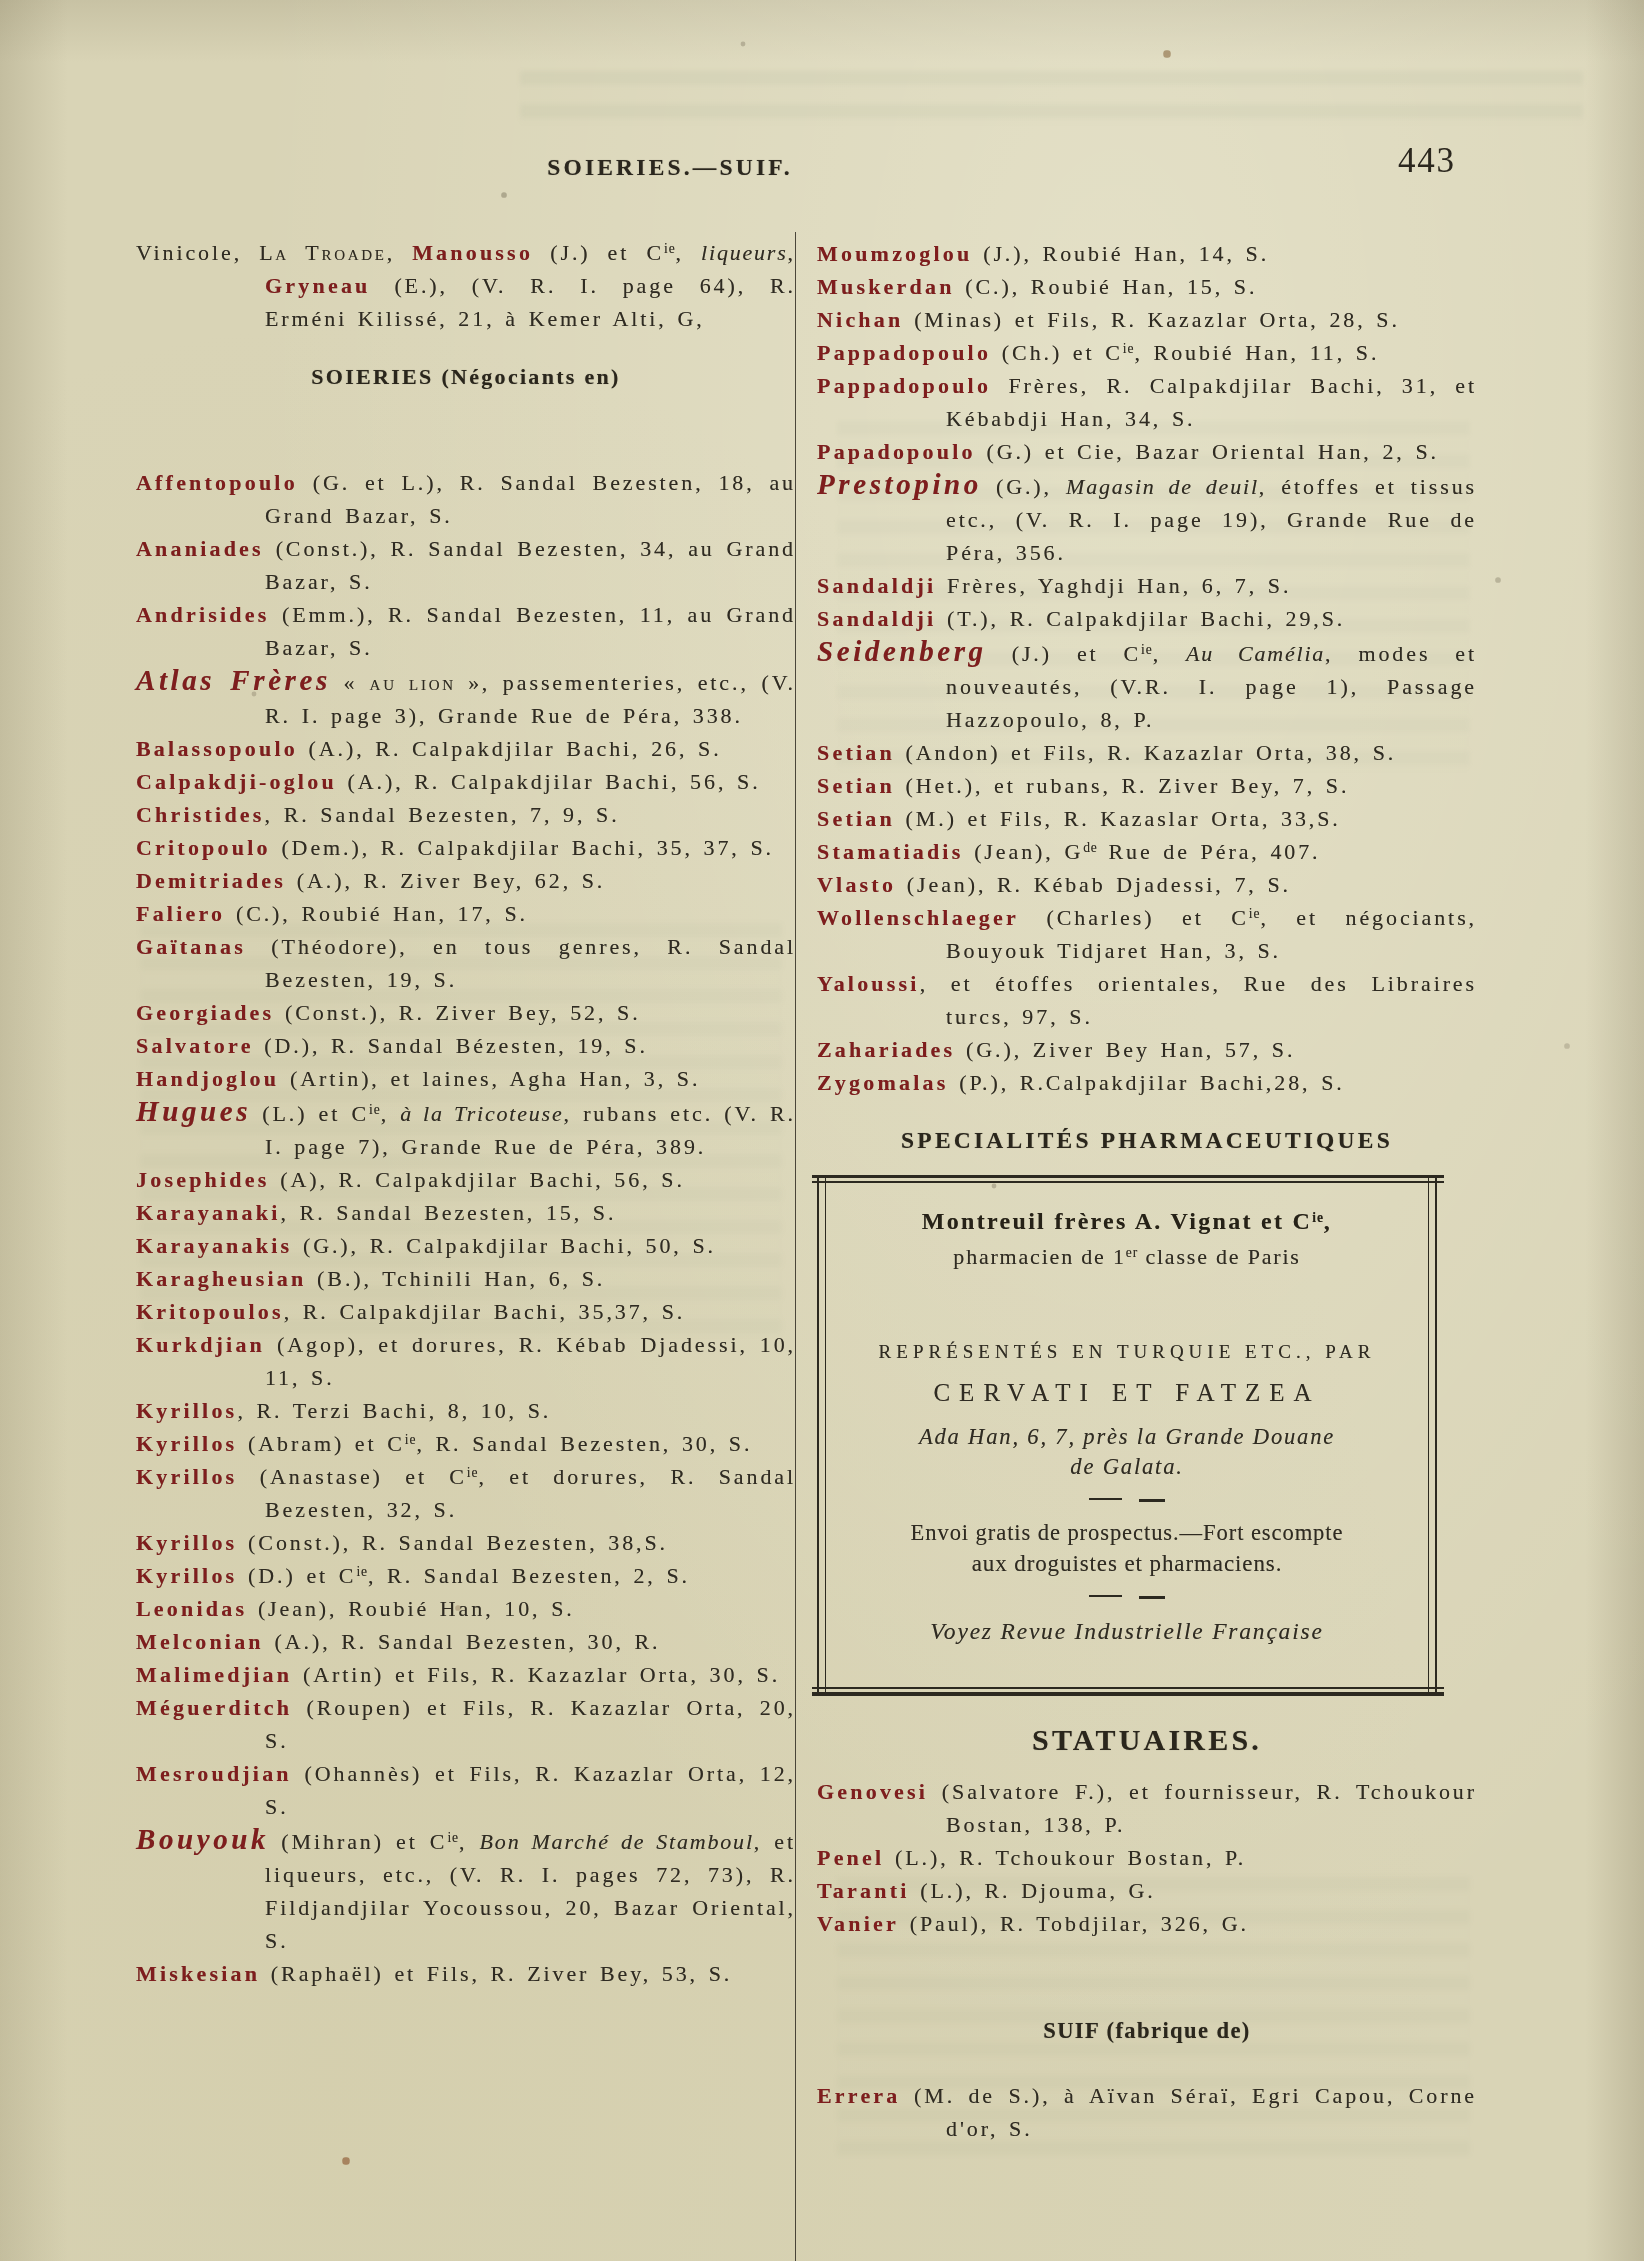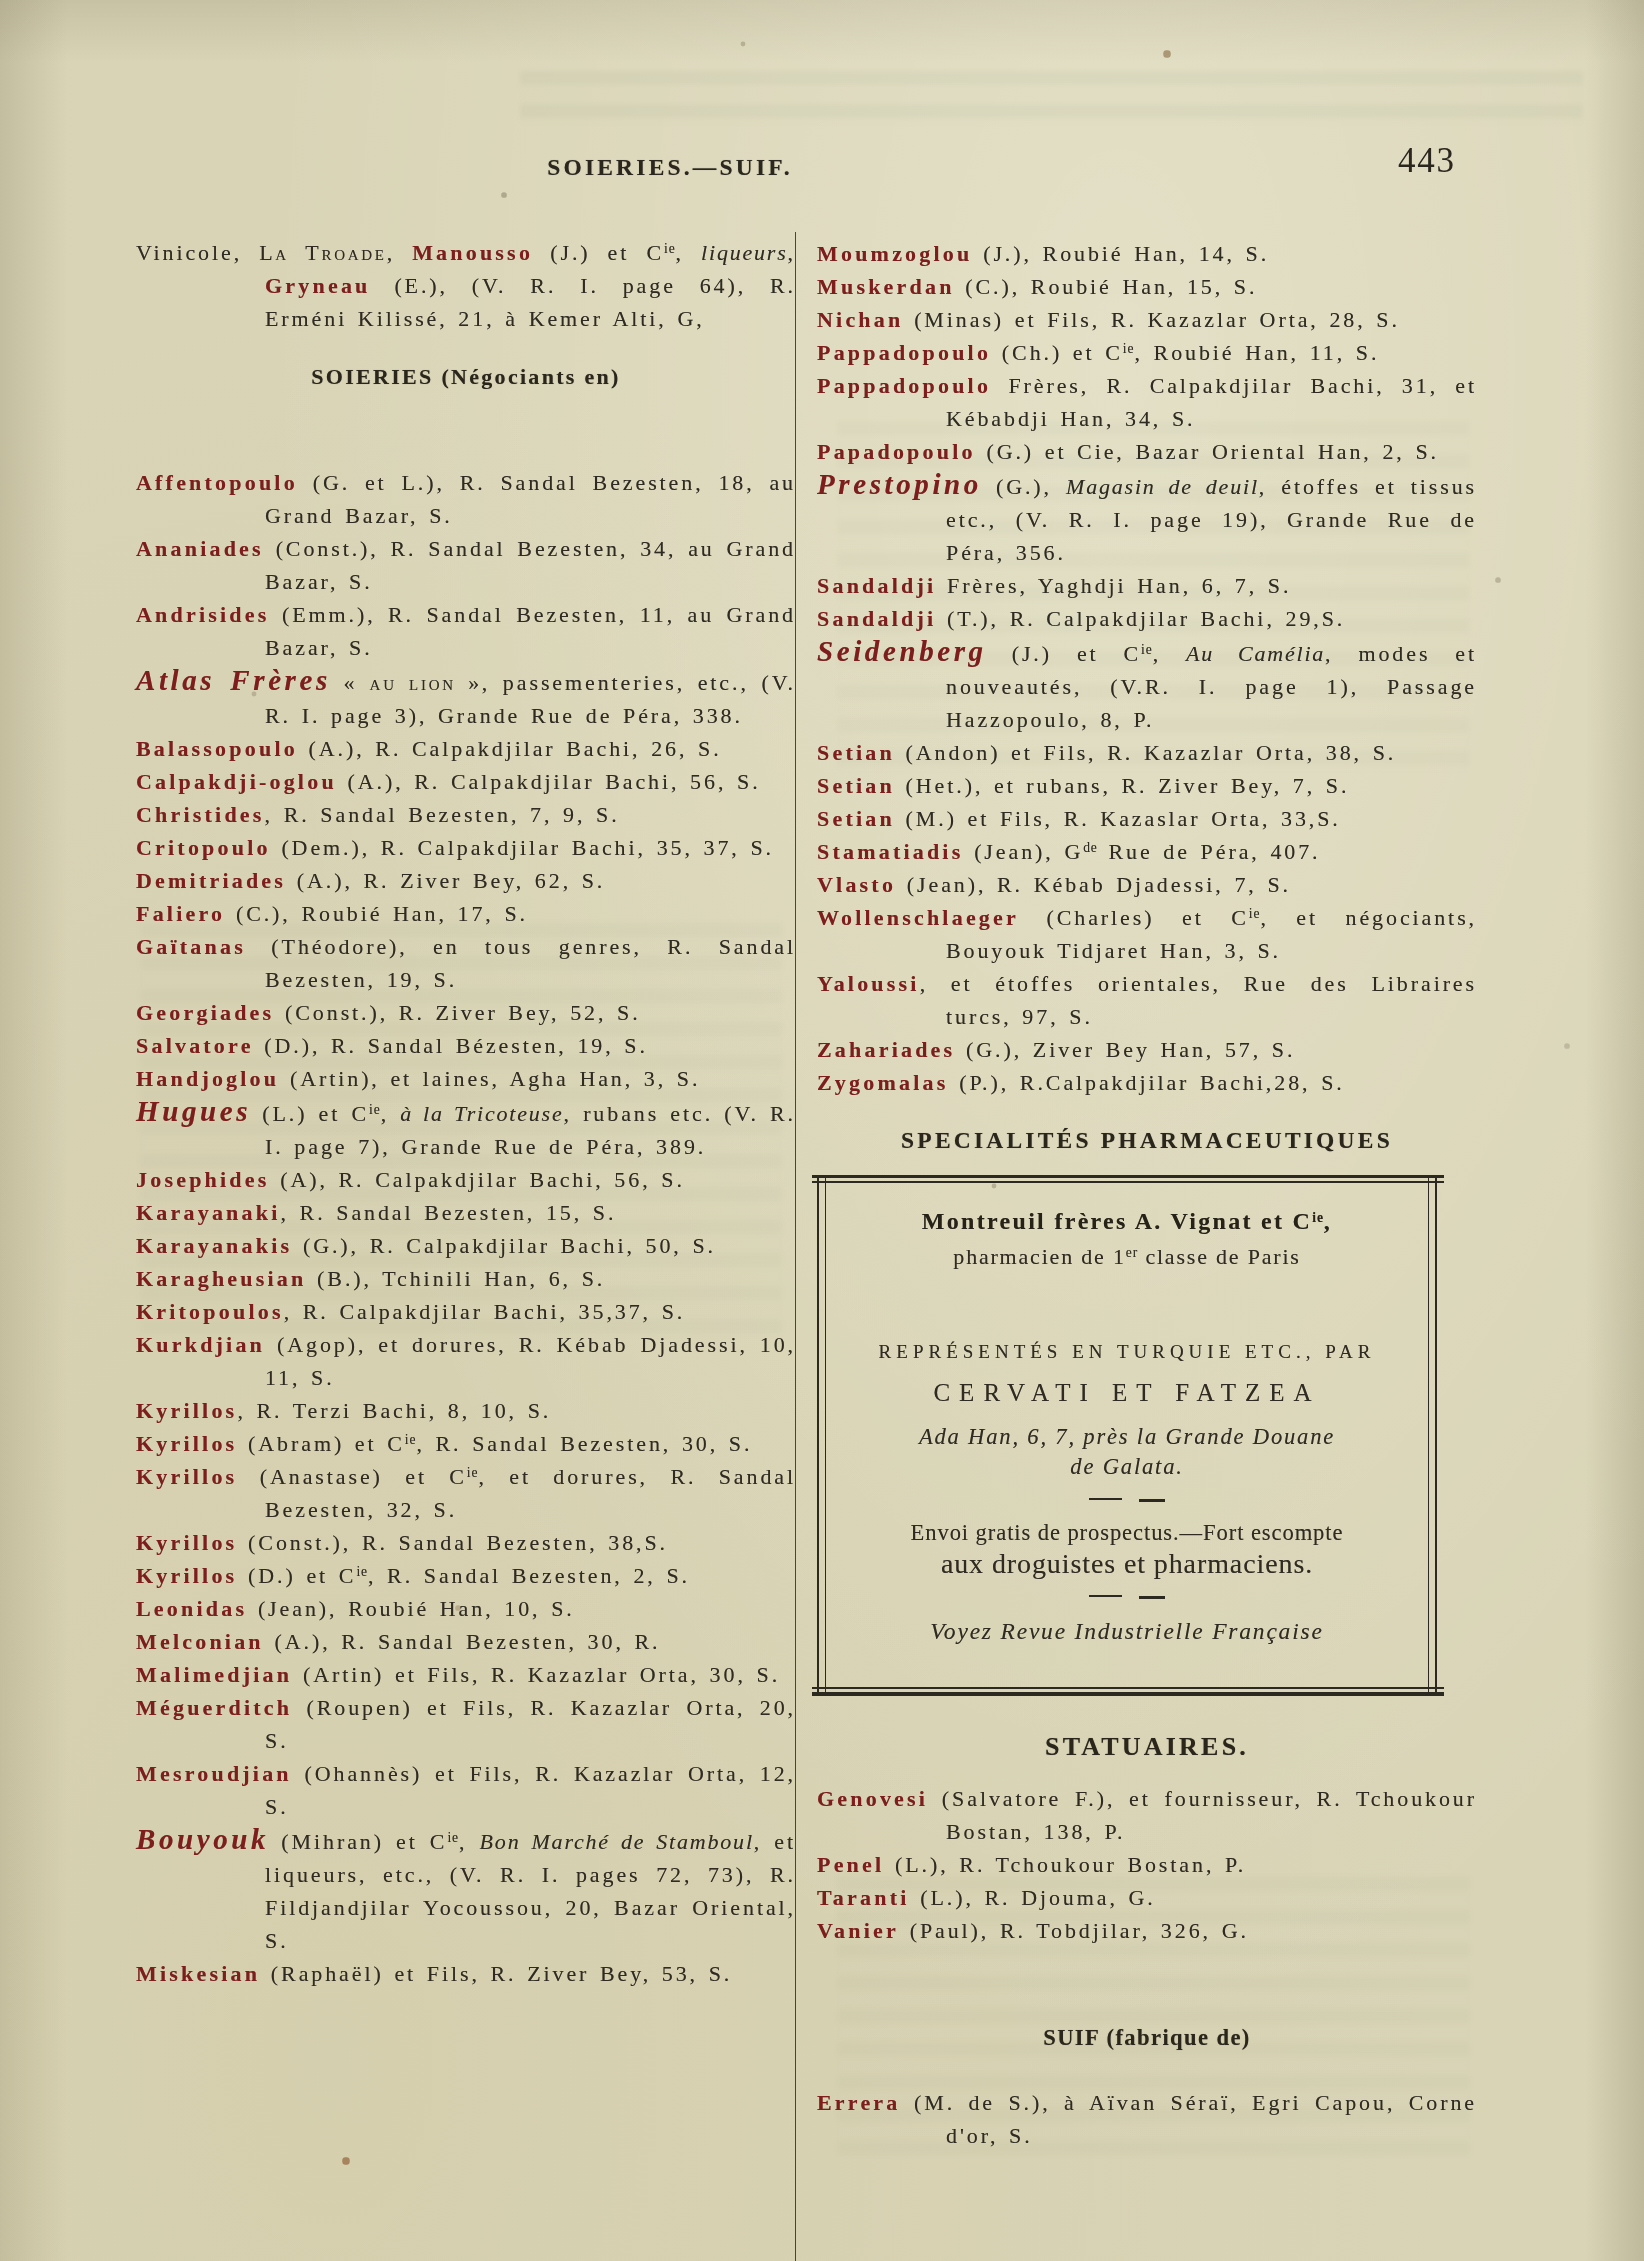--- a/index.html
+++ b/index.html
@@ -58,21 +58,21 @@
   .entry.feat b{font-size:29px;letter-spacing:3.6px;font-style:italic;}
   .entry i{letter-spacing:1.8px;}
   .entry sup, .ad sup{font-size:13.6px;vertical-align:7.2px;line-height:0;letter-spacing:0.9px;}
   .sc{font-variant:small-caps;letter-spacing:2.7px;}
 
   h2.sec-heading{margin:0;text-align:center;font-size:22px;line-height:34px;font-weight:bold;
     letter-spacing:2.3px;color:#2a261c;text-shadow:0 0 0.9px rgba(43,39,30,.4);}
   .col-left h2.sec-heading{margin-top:25px;}
   .entries-left{margin-top:72px;}
   h2.pharma{margin-top:23.5px;font-size:23.5px;letter-spacing:3.2px;}
-  h2.statuaires{margin-top:34px;font-size:26px;letter-spacing:3.2px;}
+  h2.statuaires{margin-top:27px;font-size:30px;letter-spacing:3.2px;}
   .entries-statuaires{margin-top:18px;}
   h2.suif{margin-top:74px;font-size:22.6px;letter-spacing:1.4px;}
   .entries-suif{margin-top:31px;}
 
   
   .ad-box{position:relative;margin-top:18px;width:620px;height:521px;}
   .hrule{position:absolute;left:-5.4px;right:-7.2px;height:9px;}
   .hrule.t{top:0;}.hrule.b{bottom:0;}
   .hrule::before,.hrule::after{content:"";position:absolute;left:0;right:0;background:#2c2920;}
   .hrule::before{top:0;height:3.2px;}
@@ -89,21 +89,21 @@
   .ad-title{margin-top:21px !important;font-size:24px;line-height:33px;font-weight:bold;letter-spacing:2.3px;color:#262217;}
   .ad-sub{margin-top:4.5px !important;font-size:22px;line-height:30px;letter-spacing:1.8px;}
   .ad-rep{margin-top:67px !important;font-size:19px;line-height:25px;letter-spacing:5px;}
   .ad-agents{margin-top:12.7px !important;font-size:25px;line-height:32px;letter-spacing:9px;}
   .ad-addr{margin-top:13.6px !important;font-size:22.6px;line-height:30px;font-style:italic;letter-spacing:1.8px;}
   .ad-addr2{font-size:22.6px;line-height:30px;font-style:italic;letter-spacing:1.8px;}
   .ad-div{margin-top:15.4px;display:flex;justify-content:center;gap:17px;}
   .ad-div span{width:33px;height:2.7px;background:#2c2920;}
   .ad-div span:last-child{width:26px;margin-top:1.4px;}
   .ad-offer{margin-top:15.4px !important;font-size:22.6px;line-height:31px;letter-spacing:0.9px;}
-  .ad-offer2{font-size:28px;line-height:31px;letter-spacing:0.9px;}
+  .ad-offer2{font-size:23px;line-height:31px;letter-spacing:0.9px;}
   .ad-footer{margin-top:16.3px !important;font-size:23.5px;line-height:32px;font-style:italic;letter-spacing:1.8px;}
 </style>
 </head>
 <body>
 
 <div class="page">
   <div class="paper-tone"></div>
   <div class="ghost g1"></div>
   <div class="ghost g2"></div>
   <div class="ghost g3"></div>

